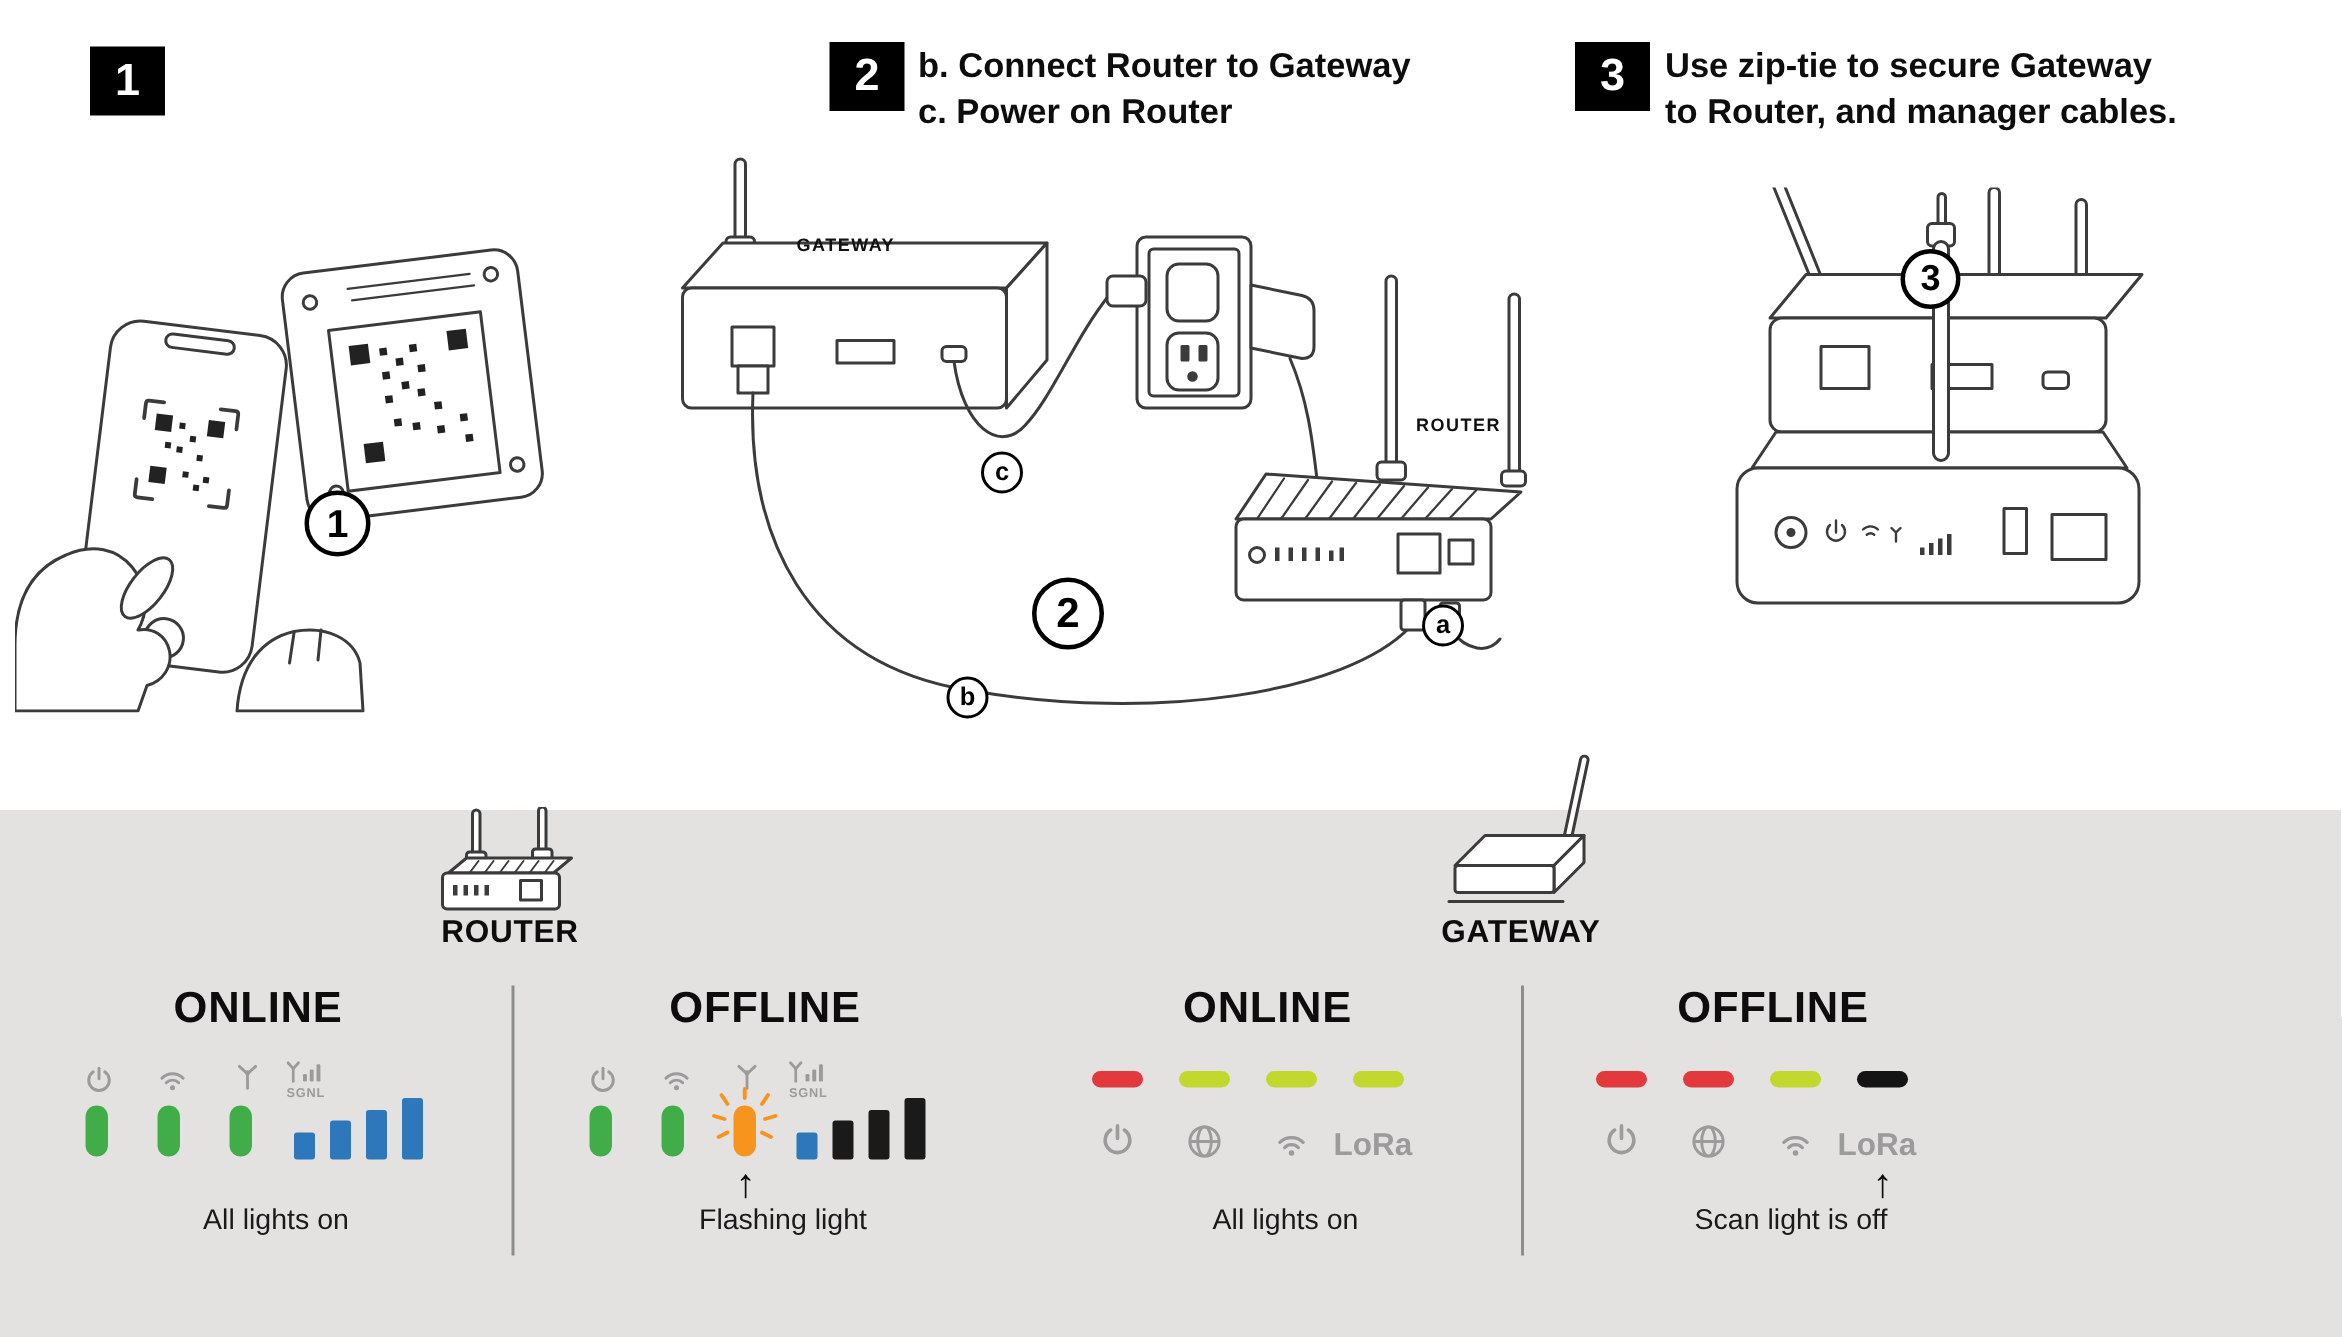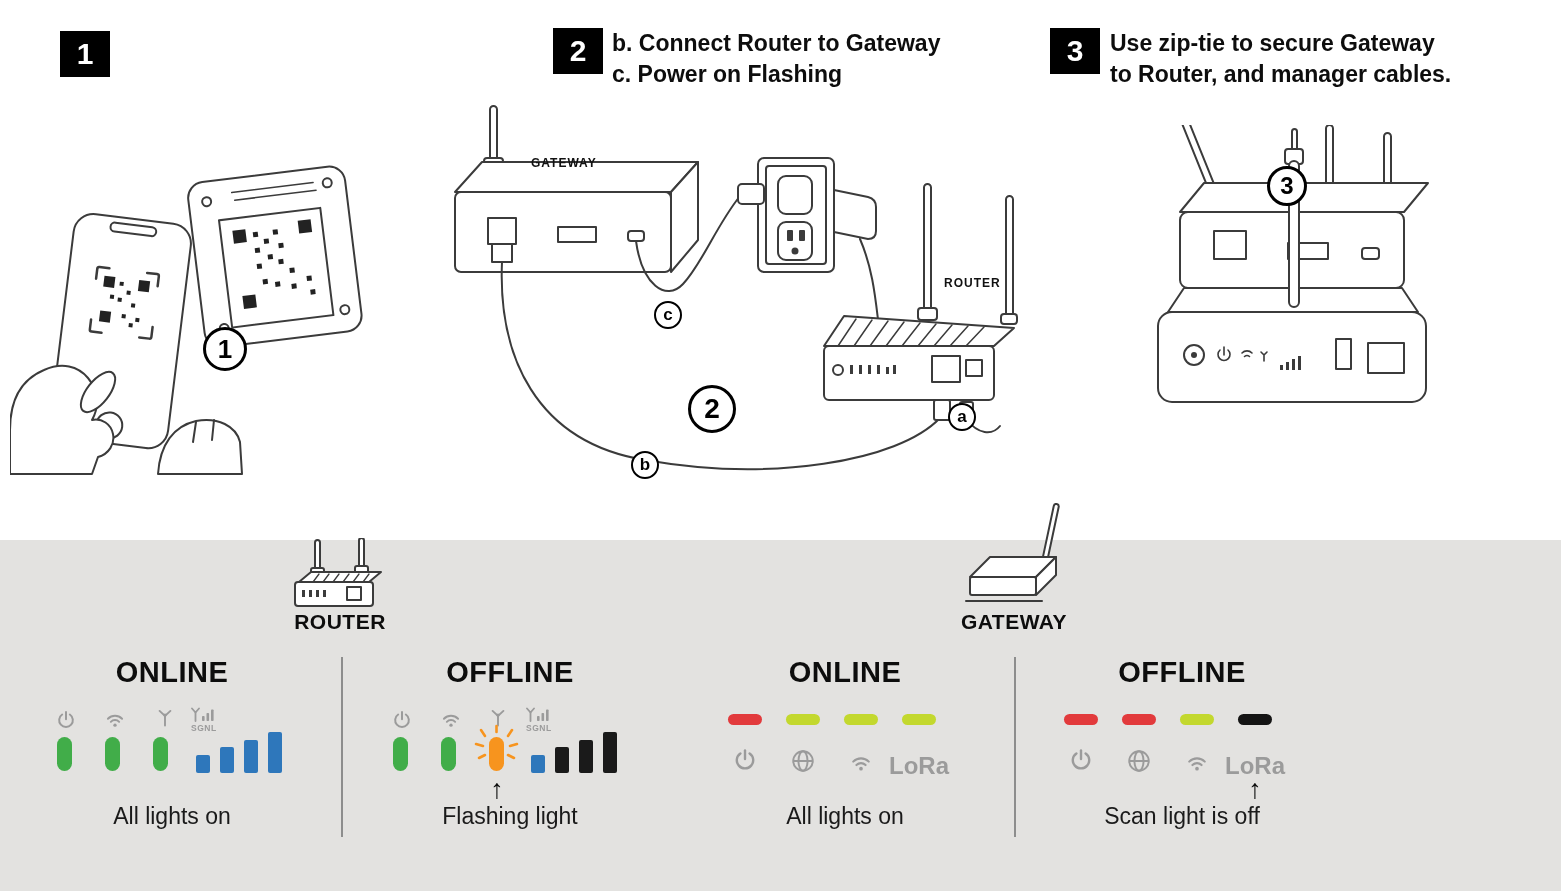--- a/index.html
+++ b/index.html
@@ -10,46 +10,46 @@
          display:flex;align-items:center;justify-content:center;
          font-size:30px;font-weight:700;}
   .step-text{position:absolute;font-size:23px;font-weight:700;line-height:31px;color:#0d0d0d;}
   .callout{position:absolute;border:3px solid #000;border-radius:50%;background:#fff;
            display:flex;align-items:center;justify-content:center;font-weight:700;color:#000;box-sizing:border-box;}
   .art-label{position:absolute;font-size:12px;font-weight:700;letter-spacing:1px;color:#111;}
   .panel{position:absolute;left:0;top:540px;width:1561px;height:351px;}
   .status-group{position:absolute;width:290px;height:200px;}
   .status-h{position:absolute;top:6px;left:0;width:100%;text-align:center;
             font-size:29px;font-weight:700;color:#0d0d0d;letter-spacing:.5px;}
-  .caption{position:absolute;top:153px;left:0;width:100%;text-align:center;
-           font-size:23px;font-weight:400;color:#1a1a1a;}
+  .caption{position:absolute;top:153px;left:12px;width:100%;text-align:center;
+           font-size:19px;font-weight:400;color:#1a1a1a;}
   .icon{position:absolute;color:#9b9b9b;line-height:0;}
   .sgnl-text{position:absolute;font-size:8.5px;font-weight:700;letter-spacing:.5px;color:#9b9b9b;}
-  .lora-text{position:absolute;width:60px;text-align:center;font-size:24px;font-weight:700;color:#9b9b9b;}
+  .lora-text{position:absolute;width:60px;font-size:21px;font-weight:700;color:#9b9b9b;}
   .led-pill{position:absolute;width:15px;height:34px;border-radius:8px;}
   .bar{position:absolute;width:14px;border-radius:2px;}
   .led-flat{position:absolute;width:34px;height:11px;border-radius:5.5px;}
   .divider{position:absolute;top:657px;width:2px;height:180px;background:#8d8d8d;}
   .arrow{position:absolute;top:124px;width:20px;text-align:center;font-size:27px;font-weight:700;color:#0d0d0d;}
   .mini-label{position:absolute;width:130px;text-align:center;font-size:21px;font-weight:700;
               letter-spacing:.5px;color:#0d0d0d;}
   svg{display:block;}
   .line-art{fill:#fff;stroke:#3b3b3b;stroke-width:2;stroke-linecap:round;stroke-linejoin:round;}
 </style>
 </head>
 <body>
 
 <div class="page">
 
   <div class="badge" style="left:60px;top:31px;">1</div>
 
   <div class="badge" style="left:553px;top:28px;">2</div>
   <div class="step-text" style="left:612px;top:28px;">
     <div>b. Connect Router to Gateway</div>
-    <div>c. Power on Flashing</div>
+    <div>c. Power on Router</div>
   </div>
 
   <div class="badge" style="left:1050px;top:28px;">3</div>
   <div class="step-text" style="left:1110px;top:28px;">
     <div>Use zip-tie to secure Gateway</div>
     <div>to Router, and manager cables.</div>
   </div>
 
   <svg class="abs" style="left:10px;top:130px;" width="380" height="345" viewBox="0 0 380 345">
     <g class="line-art">

